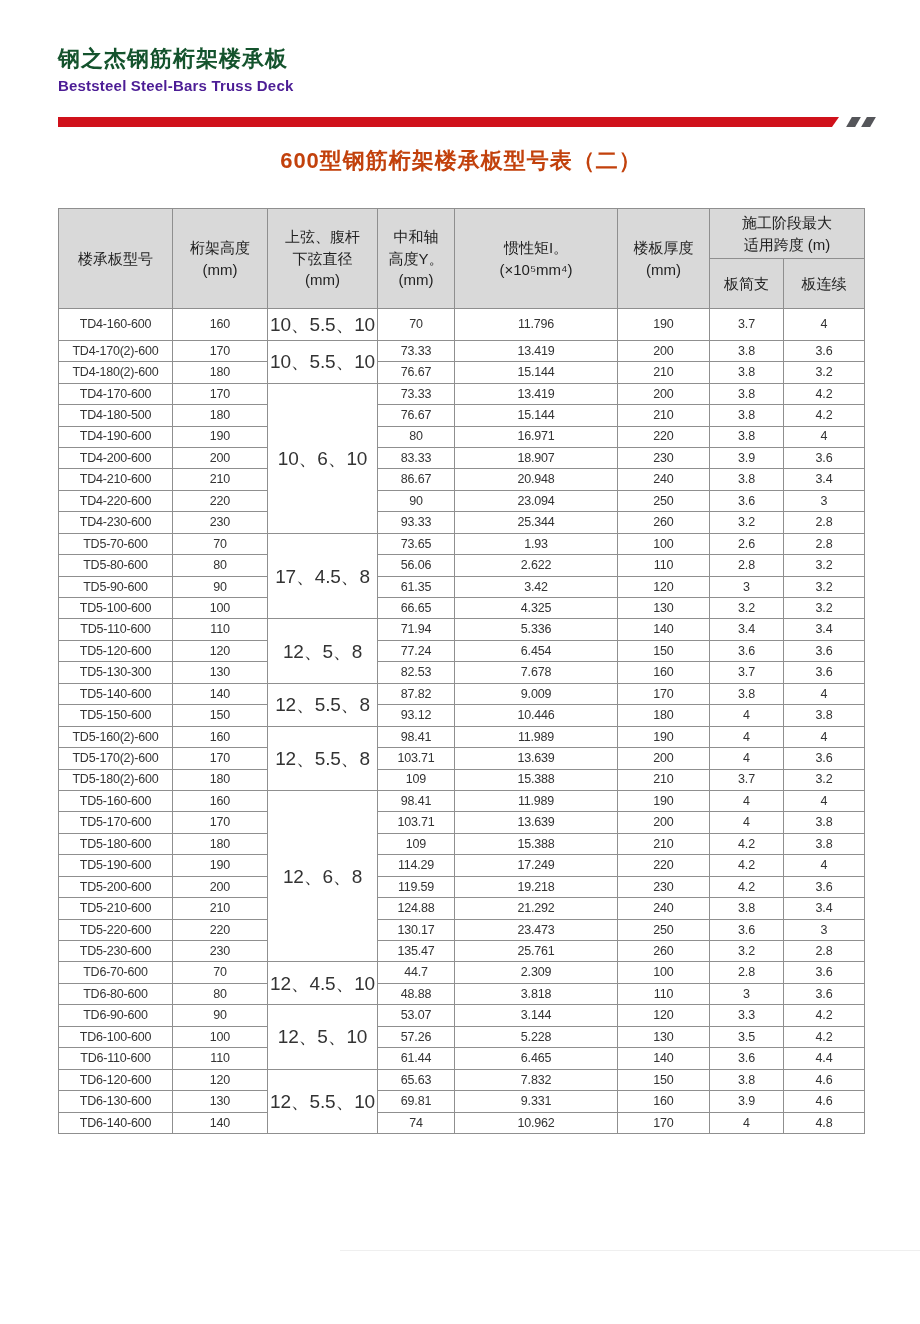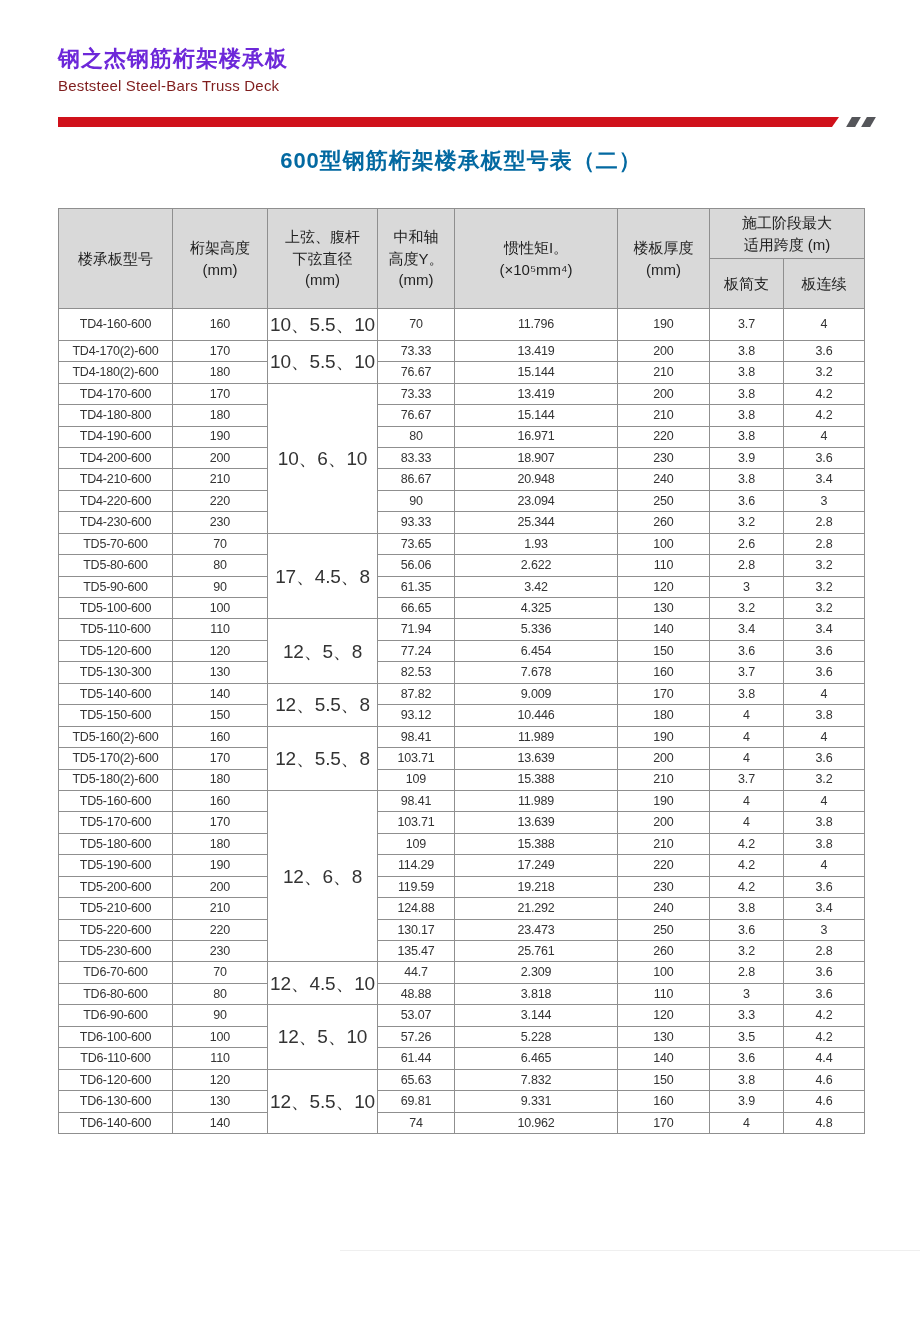--- a/index.html
+++ b/index.html
@@ -4,41 +4,41 @@
 <style>
   html,body{margin:0;padding:0;}
   body{
     width:920px;height:1324px;position:relative;background:#ffffff;
     font-family:"Liberation Sans","DejaVu Sans",sans-serif;
     color:#2b2b2b;overflow:hidden;
   }
   
   .brand-title{
     position:absolute;left:58px;top:44px;
-    font-size:22px;font-weight:bold;color:#6d28d9;letter-spacing:1px;
+    font-size:22px;font-weight:bold;color:#14532d;letter-spacing:1px;
   }
   .brand-subtitle{
     position:absolute;left:58px;top:77px;
-    font-size:15px;font-weight:normal;color:#7f1d1d;letter-spacing:0.2px;
+    font-size:15px;font-weight:bold;color:#4c1d95;letter-spacing:0.2px;
   }
   .red-rule{
     position:absolute;left:58px;top:117px;width:781px;height:10px;
     background:#d0111b;
     clip-path:polygon(0 0,100% 0,calc(100% - 7px) 100%,0 100%);
   }
   .slash{
     position:absolute;top:117px;width:9px;height:10px;background:#55565a;
     transform:skewX(-30deg);
   }
   .slash.s1{left:849px;}
   .slash.s2{left:864px;}
   
   .page-title{
     position:absolute;left:58px;top:146px;width:806px;
-    text-align:center;font-size:22px;font-weight:bold;color:#0369a1;
+    text-align:center;font-size:22px;font-weight:bold;color:#c2410c;
     letter-spacing:1px;
   }
   
   table.spec{
     position:absolute;left:58px;top:208px;
     width:806px;height:926px;table-layout:fixed;
     border-collapse:collapse;background:#ffffff;
   }
   table.spec col.c1{width:114px;} table.spec col.c2{width:95px;}
   table.spec col.c3{width:110px;} table.spec col.c4{width:77px;}
@@ -145,21 +145,21 @@
         <td>TD4-170-600</td>
         <td>170</td>
         <td rowspan="7" class="diameter-cell">10、6、10</td>
         <td>73.33</td>
         <td>13.419</td>
         <td>200</td>
         <td>3.8</td>
         <td>4.2</td>
       </tr>
       <tr>
-        <td>TD4-180-800</td>
+        <td>TD4-180-500</td>
         <td>180</td>
         <td>76.67</td>
         <td>15.144</td>
         <td>210</td>
         <td>3.8</td>
         <td>4.2</td>
       </tr>
       <tr>
         <td>TD4-190-600</td>
         <td>190</td>

